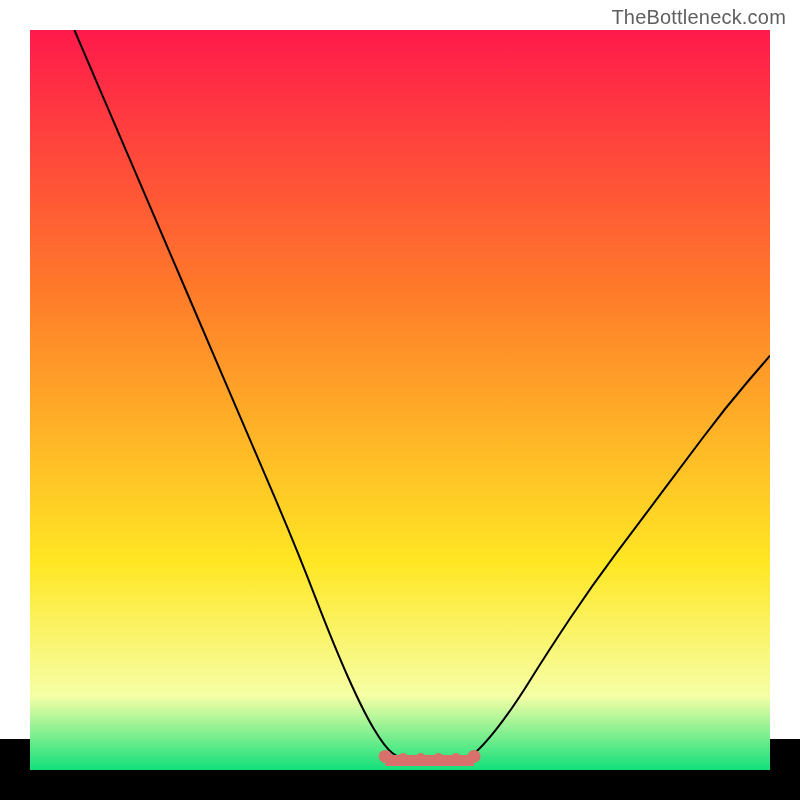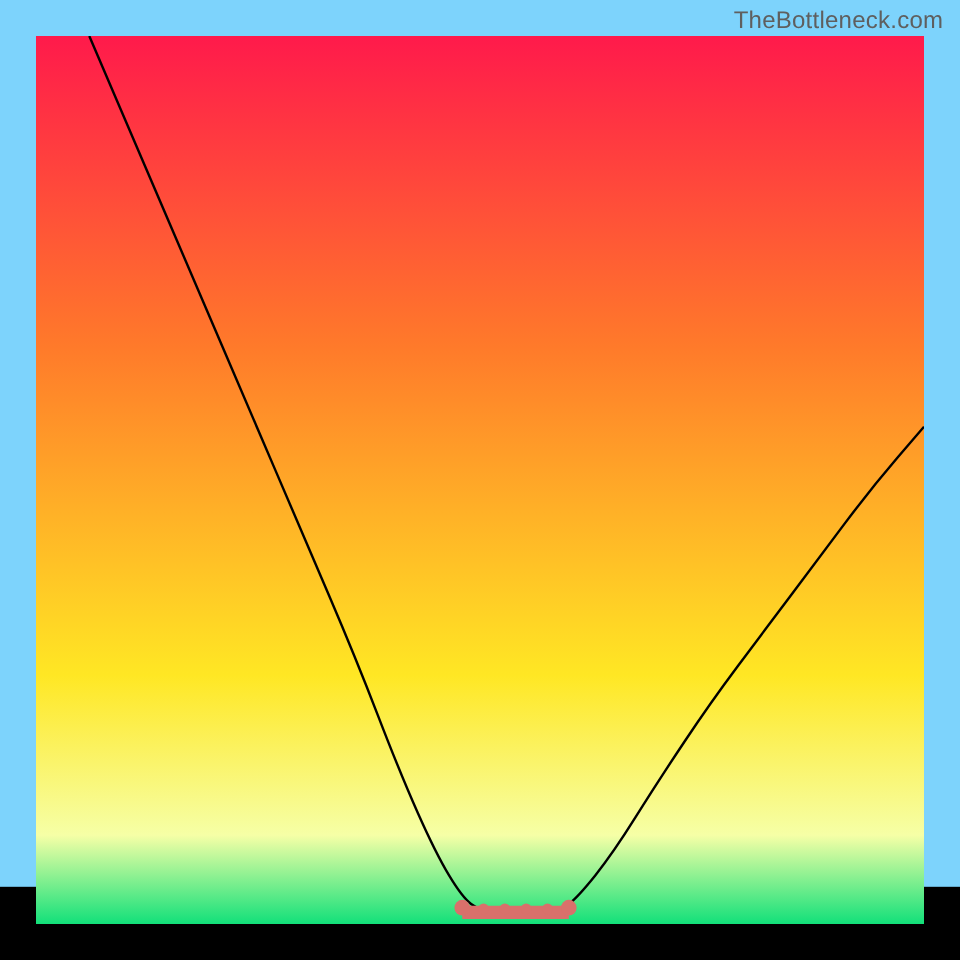--- a/index.html
+++ b/index.html
@@ -8,21 +8,21 @@
     width: 800px;
     height: 800px;
     background: #000;
     overflow: hidden;
     font-family: Arial, Helvetica, sans-serif;
   }
   .frame {
     position: relative;
     width: 800px;
     height: 739px;
-    background: #7dd3fc;
+    background: #ffffff;
   }
   .watermark {
     position: absolute;
     top: 6px;
     right: 14px;
     color: #5f5f5f;
     font-size: 20px;
     letter-spacing: 0.2px;
     font-weight: 400;
     z-index: 20;

